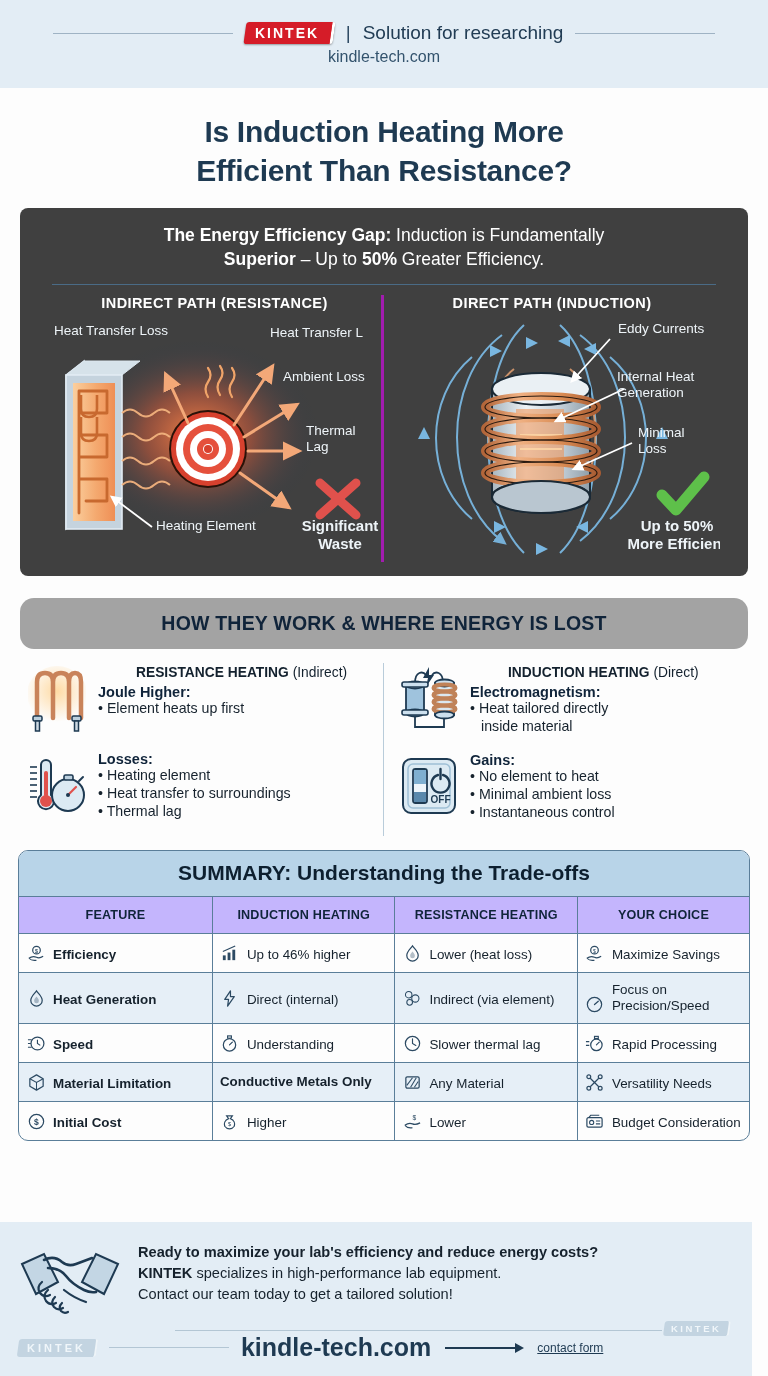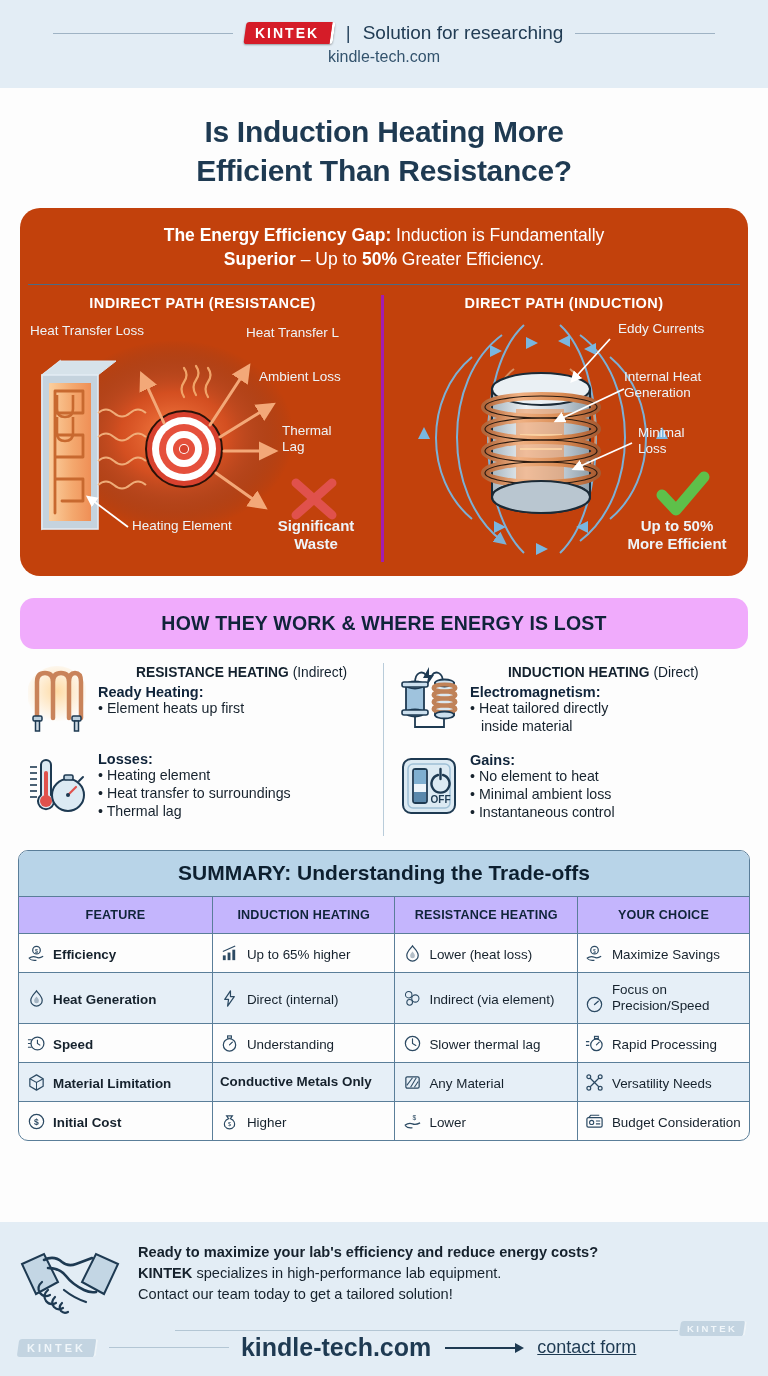--- a/index.html
+++ b/index.html
@@ -34,41 +34,41 @@
 
   
   .title {
     text-align:center; color:#1e3a52; font-weight:bold;
     font-size:30px; line-height:1.30; padding:24px 40px 14px;
     letter-spacing:-0.3px;
   }
 
   
   .hero {
-    margin:4px 20px 0; background:#c2410c; border-radius:20px;
-    padding:16px 4px 14px; color:#ffffff; position:relative;
+    margin:4px 20px 0; background:#404040; border-radius:8px;
+    padding:16px 28px 14px; color:#ffffff; position:relative;
   }
   .hero-head { text-align:center; font-size:17.5px; line-height:1.35; }
   .hero-head b { font-weight:bold; }
   .hero-div { height:1px; background:#4a6b86; margin:13px 4px 10px; }
   .hero-cols { display:flex; }
   .hero-col { width:50%; position:relative; }
   .hero-col.left { border-right:3px solid #a21caf; }
   .hero-col-title {
     text-align:center; font-weight:bold; font-size:14.5px;
     letter-spacing:.4px; margin-bottom:6px;
   }
   .diagram { position:relative; height:245px; }
   .dlabel { position:absolute; font-size:13.5px; color:#eef4f8; line-height:1.18; }
   .dlabel.bold { font-weight:bold; text-align:center; font-size:15px; }
   .clip { overflow:hidden; }
 
   
   .sectionbar {
-    margin:22px 20px 0; background:#f0abfc; border-radius:14px;
+    margin:22px 20px 0; background:#a3a3a3; border-radius:14px;
     text-align:center; font-weight:bold; font-size:19.5px; color:#10243a;
     padding:14px 0 14px; letter-spacing:.2px;
   }
 
   
   .hiw { display:flex; margin:14px 20px 0; }
   .hiw-col { width:50%; padding:0 6px; }
   .hiw-col.left { border-right:1px solid #b9ccda; padding-right:14px; }
   .hiw-col.right { padding-left:14px; }
   .hiw-item { display:flex; gap:10px; margin-bottom:14px; }
@@ -99,41 +99,41 @@
     vertical-align:middle;
   }
   tbody tr:last-child td { border-bottom:none; }
   tbody tr.alt td { background:#e6eff7; }
   tbody tr td:first-child { font-weight:bold; }
   .cell { display:flex; align-items:flex-end; gap:7px; line-height:1.2; }
   .cell .tico { flex:0 0 20px; height:20px; display:flex; align-items:center; justify-content:center; }
   col.c1{width:26.5%} col.c2{width:25%} col.c3{width:25%} col.c4{width:23.5%}
 
   
-  .footer { position:absolute; left:0; right:0; bottom:0; height:154px; background:#e3edf5; }
+  .footer { position:absolute; left:0; right:16px; bottom:0; height:154px; background:#e3edf5; }
   .cta { display:flex; gap:16px; padding:16px 24px 0 18px; align-items:flex-start; }
   .cta-ico { flex:0 0 104px; height:88px; }
   .cta-txt { flex:1; padding-top:4px; }
   .cta-l { font-size:14.6px; color:#16222d; line-height:1.44; }
   .cta-l.b { font-weight:bold; }
   .cta-l b { font-weight:bold; }
   .foot-rule { position:absolute; left:175px; right:90px; top:108px; height:1px; background:#b3c6d4; }
   .ghost {
     background:#c3d4e1; color:#f0f6fa; font-weight:bold; font-size:11px;
     letter-spacing:3px; padding:3px 9px; border-radius:3px;
     transform:skewX(-8deg); display:inline-block; border-right:2px solid #eef4f8;
   }
   .ghost span { display:inline-block; transform:skewX(8deg); }
   .ghost.small { font-size:9.5px; letter-spacing:2.5px; padding:2px 7px; }
   .foot-ghost-r { position:absolute; right:22px; top:96px; }
   .footrow { position:absolute; left:0; right:0; bottom:14px; display:flex; align-items:center; padding:0 18px; gap:12px; }
   .foot-line { height:1px; background:#b3c6d4; flex:0 0 120px; }
   .foot-url { font-size:25px; font-weight:bold; color:#1e3a52; }
   .arrow-wrap { display:flex; align-items:center; flex:0 0 auto; }
-  .foot-link { font-size:18px; color:#1e3a52; text-decoration:underline; }
+  .foot-link { font-size:12px; color:#1e3a52; text-decoration:underline; }
 </style>
 </head>
 <body>
 
 <div class="page">
 
   <div class="topband">
     <div class="brandrow">
       <div class="brand-rule"></div>
       <div class="kintek-badge"><span>KINTEK</span></div>
@@ -330,21 +330,21 @@
               <line x1="226" y1="22" x2="188" y2="64" marker-end="url(#warrow)"></line>
               <line x1="240" y1="72" x2="172" y2="104" marker-end="url(#warrow)"></line>
               <line x1="248" y1="126" x2="190" y2="152" marker-end="url(#warrow)"></line>
             </g>
 
             <g stroke="#5ec04a" stroke-width="11" fill="none" stroke-linecap="round" stroke-linejoin="round">
               <path d="M278,178 L292,193 L320,160"></path>
             </g>
           </svg>
           <div class="dlabel" style="left:234px; top:4px;">Eddy Currents</div>
-          <div class="dlabel" style="left:240px; top:52px; white-space:pre-line;">Internal Heat
+          <div class="dlabel" style="left:233px; top:52px; white-space:pre-line;">Internal Heat
 Generation</div>
           <div class="dlabel" style="left:254px; top:108px; white-space:pre-line;">Minimal
 Loss</div>
           <div class="dlabel bold" style="left:238px; top:200px; width:110px; white-space:pre-line;">Up to 50%
 More Efficient</div>
         </div>
       </div>
     </div>
   </div>
 
@@ -366,21 +366,21 @@
             <path d="M9,52 L9,16 Q9,7 17,7 Q25,7 25,16 L25,52 M25,52 L25,16 Q25,7 33,7 Q41,7 41,16 L41,52
                      M41,52 L41,16 Q41,7 47,7 Q53,7 53,16 L53,52" fill="none" stroke="#c9835a" stroke-width="4.5" stroke-linecap="round"></path>
             <rect x="5" y="50" width="9" height="5" rx="1.5" fill="#bcd0de" stroke="#1e3a52" stroke-width="1.5"></rect>
             <rect x="7.5" y="55" width="4" height="10" fill="#cdd9e3" stroke="#1e3a52" stroke-width="1.5"></rect>
             <rect x="44" y="50" width="9" height="5" rx="1.5" fill="#bcd0de" stroke="#1e3a52" stroke-width="1.5"></rect>
             <rect x="46.5" y="55" width="4" height="10" fill="#cdd9e3" stroke="#1e3a52" stroke-width="1.5"></rect>
           </svg>
         </div>
         <div class="hiw-txt">
           <div class="hiw-h"><b>RESISTANCE HEATING</b><span> (Indirect)</span></div>
-          <div class="hiw-sub">Ready Heating:</div>
+          <div class="hiw-sub">Joule Higher:</div>
           <div class="hiw-li">• Element heats up first</div>
         </div>
       </div>
 
       <div class="hiw-item">
         <div class="hiw-ico">
           <svg width="58" height="68" viewBox="0 0 58 68">
             <g stroke="#1e3a52" stroke-width="1.6" fill="none">
               <line x1="2" y1="16" x2="9" y2="16"></line>
                 <line x1="2" y1="22" x2="9" y2="22"></line>
@@ -500,21 +500,21 @@
           <td>
               <div class="cell">
                 <span class="tico">
                   <svg width="19" height="19" viewBox="0 0 20 20">
                     <rect x="3" y="12" width="3" height="5" fill="#2c4a63"></rect>
                     <rect x="8" y="9" width="3" height="8" fill="#2c4a63"></rect>
                     <rect x="13" y="6" width="3" height="11" fill="#2c4a63"></rect>
                     <path d="M3,8 L16,2" stroke="#2c4a63" stroke-width="1.2" fill="none"></path>
                   </svg>
                 </span>
-                <span>Up to 65% higher</span>
+                <span>Up to 46% higher</span>
               </div>
             </td>
           <td>
               <div class="cell">
                 <span class="tico">
                   <svg width="19" height="19" viewBox="0 0 20 20">
                     <path d="M10,2 C13,6 16,8 16,12 a6,6 0 0 1 -12,0 C4,8 7,6 10,2 z" fill="none" stroke="#2c4a63" stroke-width="1.3"></path>
                     <path d="M10,8 C11.5,10 12.5,11 12.5,12.5 a2.5,2.5 0 0 1 -5,0 C7.5,11 8.5,10 10,8 z" fill="#2c4a63" opacity=".35"></path>
                   </svg>
                 </span>

